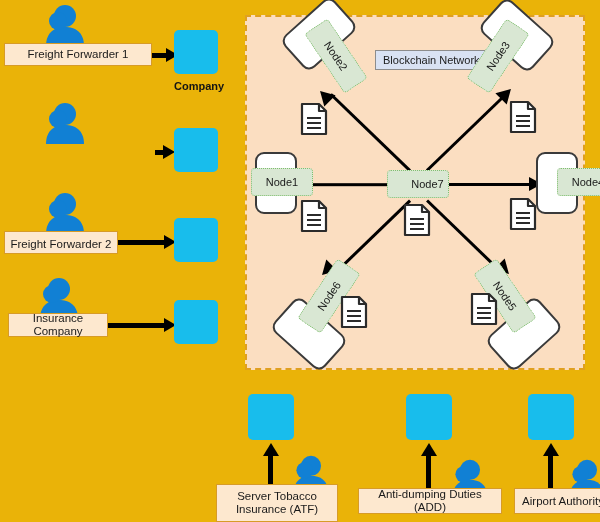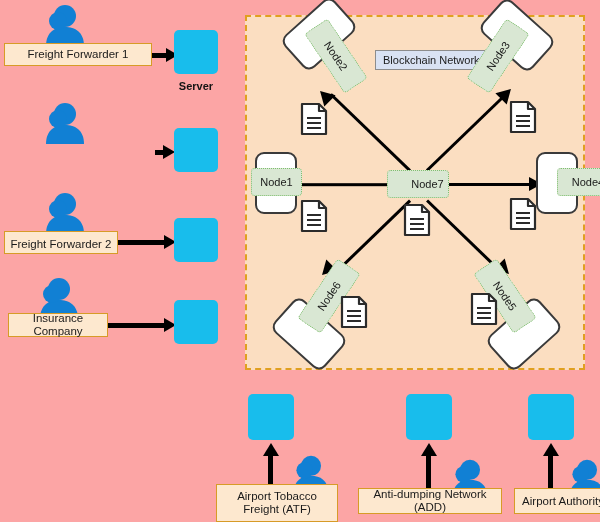--- a/index.html
+++ b/index.html
@@ -1,17 +1,17 @@
 <!DOCTYPE html>
 <html><head>
 <meta charset="utf-8">
 <style>
   html,body{margin:0;padding:0;background:#ffffff;}
   body{font-family:"Liberation Sans","DejaVu Sans",sans-serif;}
-  #stage{position:relative;width:600px;height:522px;overflow:hidden;background:#fca5a5;}
+  #stage{position:relative;width:600px;height:522px;overflow:hidden;background:#eab308;}
 
   .label-box{
     position:absolute;
     background:#fde8cf;
     border:1.6px solid #d79b27;
     color:#1a1a1a;
     font-size:11.5px;
     line-height:13px;
     display:flex;align-items:center;justify-content:center;
     text-align:center;
@@ -81,21 +81,21 @@
   </svg>
   <div class="label-box" style="left:4px;top:43px;width:148px;height:23px;">
     <span>Freight Forwarder 1</span>
   </div>
 
   <div style="position:absolute;left:152px;top:52px;width:26px;height:6px;">
     <div style="position:absolute;left:0;top:1.4px;width:18px;height:5px;background:#000;"></div>
     <div style="position:absolute;left:14px;top:-4px;width:0;height:0;border-style:solid;border-width:7px 0 7px 12px;border-color:transparent transparent transparent #000;"></div>
   </div>
   <div class="server" style="left:174px;top:30px;width:44px;height:44px;"></div>
-  <div style="position:absolute;left:174px;top:80px;width:44px;text-align:center;font-size:11px;font-weight:bold;color:#141414;">Server</div>
+  <div style="position:absolute;left:174px;top:80px;width:44px;text-align:center;font-size:11px;font-weight:bold;color:#141414;">Company</div>
 
   <svg class="person" style="left:42px;top:102px;" width="46" height="42" viewBox="0 0 46 42">
     <circle cx="23" cy="12" r="11" fill="#1180d4"></circle>
     <path d="M4 42 C4 28 13 23 23 23 C33 23 42 28 42 42 Z" fill="#1180d4"></path>
     <circle cx="16" cy="17" r="9" fill="#1180d4"></circle>
   </svg>
   <div style="position:absolute;left:155px;top:149px;width:26px;height:6px;">
     <div style="position:absolute;left:0;top:1.4px;width:12px;height:5px;background:#000;"></div>
     <div style="position:absolute;left:8px;top:-4px;width:0;height:0;border-style:solid;border-width:7px 0 7px 12px;border-color:transparent transparent transparent #000;"></div>
   </div>
@@ -147,21 +147,21 @@
     <div class="edge" style="left:180px;top:152px;width:112px;transform:rotate(-44deg);"></div>
     <div class="edge-head" style="left:251px;top:70px;border-width:0 8px 14px 8px;border-color:transparent transparent #000 transparent;transform:rotate(45deg);"></div>
 
     <div class="edge" style="left:163px;top:182px;width:105px;transform:rotate(136deg);"></div>
     <div class="edge-head" style="left:72px;top:246px;border-width:14px 8px 0 8px;border-color:#000 transparent transparent transparent;transform:rotate(45deg);"></div>
 
     <div class="edge" style="left:180px;top:182px;width:106px;transform:rotate(44deg);"></div>
     <div class="edge-head" style="left:249px;top:245px;border-width:14px 8px 0 8px;border-color:#000 transparent transparent transparent;transform:rotate(-45deg);"></div>
 
     <div class="ledger" style="left:8px;top:135px;width:42px;height:62px;"></div>
-    <div class="node" style="left:4px;top:151px;width:51px;height:28px;">
+    <div class="node" style="left:4px;top:151px;width:62px;height:28px;">
       <span>Node1</span>
     </div>
     <svg class="doc" style="left:53px;top:182px;" width="28" height="34" viewBox="0 0 28 34">
       <path d="M2 2 H19 L26 9 V32 H2 Z" fill="#fff" stroke="#2b2b2b" stroke-width="2.2" stroke-linejoin="round"></path>
       <path d="M19 2 V9 H26" fill="none" stroke="#2b2b2b" stroke-width="2.2" stroke-linejoin="round"></path>
       <line x1="7" y1="16" x2="21" y2="16" stroke="#2b2b2b" stroke-width="2"></line>
       <line x1="7" y1="21" x2="21" y2="21" stroke="#2b2b2b" stroke-width="2"></line>
       <line x1="7" y1="26" x2="21" y2="26" stroke="#2b2b2b" stroke-width="2"></line>
     </svg>
 
@@ -241,36 +241,36 @@
   <div style="position:absolute;left:262px;top:443px;width:18px;height:48px;">
     <div style="position:absolute;left:6px;top:10px;width:5px;height:38px;background:#000;"></div>
     <div style="position:absolute;left:1px;top:0;width:0;height:0;border-style:solid;border-width:0 8px 13px 8px;border-color:transparent transparent #000 transparent;"></div>
   </div>
   <svg class="person" style="left:290px;top:454px;" width="42" height="40" viewBox="0 0 46 42">
     <circle cx="23" cy="12" r="11" fill="#1180d4"></circle>
     <path d="M4 42 C4 28 13 23 23 23 C33 23 42 28 42 42 Z" fill="#1180d4"></path>
     <circle cx="16" cy="17" r="9" fill="#1180d4"></circle>
   </svg>
   <div class="label-box" style="left:216px;top:484px;width:122px;height:38px;flex-direction:column;">
-    <span>Airport Tobacco</span>
-    <span>Freight (ATF)</span>
+    <span>Server Tobacco</span>
+    <span>Insurance (ATF)</span>
   </div>
 
   <div class="server" style="left:406px;top:394px;width:46px;height:46px;"></div>
   <div style="position:absolute;left:420px;top:443px;width:18px;height:53px;">
     <div style="position:absolute;left:6px;top:10px;width:5px;height:43px;background:#000;"></div>
     <div style="position:absolute;left:1px;top:0;width:0;height:0;border-style:solid;border-width:0 8px 13px 8px;border-color:transparent transparent #000 transparent;"></div>
   </div>
   <svg class="person" style="left:449px;top:458px;" width="42" height="40" viewBox="0 0 46 42">
     <circle cx="23" cy="12" r="11" fill="#1180d4"></circle>
     <path d="M4 42 C4 28 13 23 23 23 C33 23 42 28 42 42 Z" fill="#1180d4"></path>
     <circle cx="16" cy="17" r="9" fill="#1180d4"></circle>
   </svg>
   <div class="label-box" style="left:358px;top:488px;width:144px;height:26px;">
-    <span>Anti-dumping Network (ADD)</span>
+    <span>Anti-dumping Duties (ADD)</span>
   </div>
 
   <div class="server" style="left:528px;top:394px;width:46px;height:46px;"></div>
   <div style="position:absolute;left:542px;top:443px;width:18px;height:53px;">
     <div style="position:absolute;left:6px;top:10px;width:5px;height:43px;background:#000;"></div>
     <div style="position:absolute;left:1px;top:0;width:0;height:0;border-style:solid;border-width:0 8px 13px 8px;border-color:transparent transparent #000 transparent;"></div>
   </div>
   <svg class="person" style="left:566px;top:458px;" width="42" height="40" viewBox="0 0 46 42">
     <circle cx="23" cy="12" r="11" fill="#1180d4"></circle>
     <path d="M4 42 C4 28 13 23 23 23 C33 23 42 28 42 42 Z" fill="#1180d4"></path>

